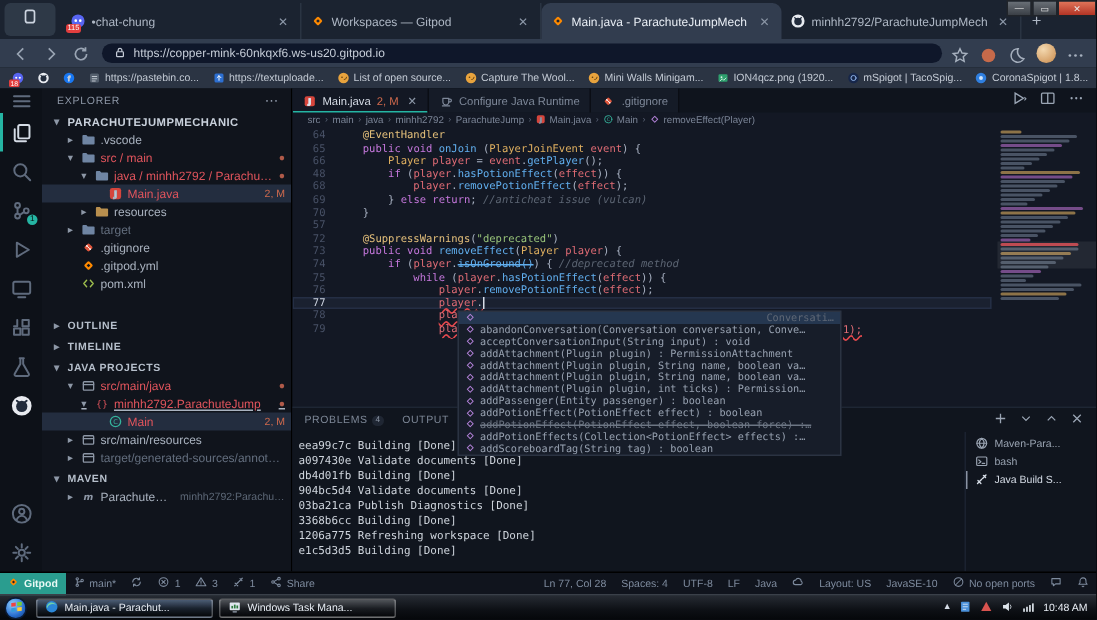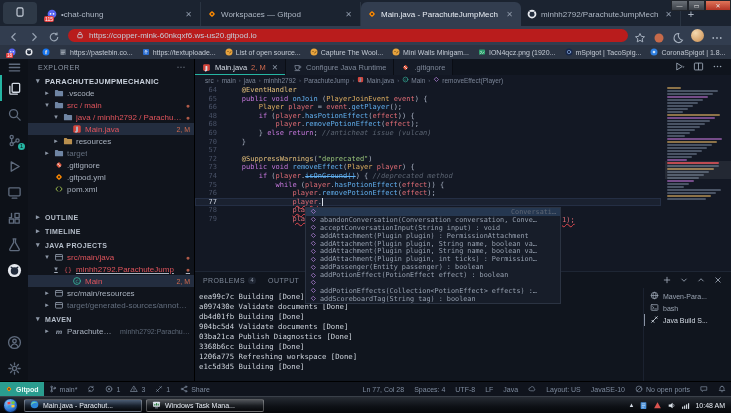--- a/index.html
+++ b/index.html
@@ -25,21 +25,21 @@
             display:flex; align-items:center; justify-content:center; }
   .win-controls { position:absolute; top:0; right:0; display:flex; height:11px; }
   .wc { width:17px; height:11px; display:flex; align-items:center; justify-content:center;
         color:#e8e8e8; font-size:6px; background:linear-gradient(#6a7077,#3a3f46); border:1px solid #20242a; }
   .wc.close { width:26px; background:linear-gradient(#e0755a,#b33425); }
 
   .toolbar { position:absolute; top:26px; left:0; right:0; height:19px; background:#323d4f;
              display:flex; align-items:center; gap:6px; padding:0 8px; }
   .navbtn { color:#9aa5b4; width:14px; height:14px; }
   .navbtn svg { width:12px; height:12px; }
-  .urlbox { flex:1; height:13px; background:#b91c1c; border-radius:7px; display:flex; align-items:center;
+  .urlbox { flex:1; height:13px; background:#0f172a; border-radius:7px; display:flex; align-items:center;
             gap:5px; padding:0 8px; color:#c6cdd8; font-size:8px; }
   .urlbox svg { width:8px; height:8px; }
   .tb-right { display:flex; align-items:center; gap:7px; }
   .tb-right .ic { width:12px; height:12px; color:#a6b0be; }
   .tb-right .ic svg { width:12px; height:12px; }
   .avatar { width:13px; height:13px; border-radius:50%; background:radial-gradient(circle at 35% 30%, #f4d9b0, #c98a4b); }
 
   .bookmarks { position:absolute; top:45px; left:0; right:0; height:14px; background:#2b3443;
                display:flex; align-items:center; gap:9px; padding:0 8px; font-size:7px; color:#c3cad4; }
   .bm { display:flex; align-items:center; gap:3px; white-space:nowrap; }
@@ -873,20 +873,21 @@
               </svg>
             </span>
             <span class="slabel">addPotionEffect(PotionEffect effect) : boolean</span>
           </div>
           <div class="srow deprecated">
             <span class="sicon">
               <svg viewBox="0 0 16 16" fill="none" stroke="currentColor" stroke-width="1.4" stroke-linecap="round" stroke-linejoin="round">
                 <rect x="4.8" y="4.8" width="6.4" height="6.4" transform="rotate(45 8 8)" fill="none" stroke="#b180d7" stroke-width="1.6"></rect>
               </svg>
             </span>
+            <span class="slabel">addPotionEffect(PotionEffect effect, boolean force) :…</span>
           </div>
           <div class="srow">
             <span class="sicon">
               <svg viewBox="0 0 16 16" fill="none" stroke="currentColor" stroke-width="1.4" stroke-linecap="round" stroke-linejoin="round">
                 <rect x="4.8" y="4.8" width="6.4" height="6.4" transform="rotate(45 8 8)" fill="none" stroke="#b180d7" stroke-width="1.6"></rect>
               </svg>
             </span>
             <span class="slabel">addPotionEffects(Collection&lt;PotionEffect&gt; effects) :…</span>
           </div>
           <div class="srow">

